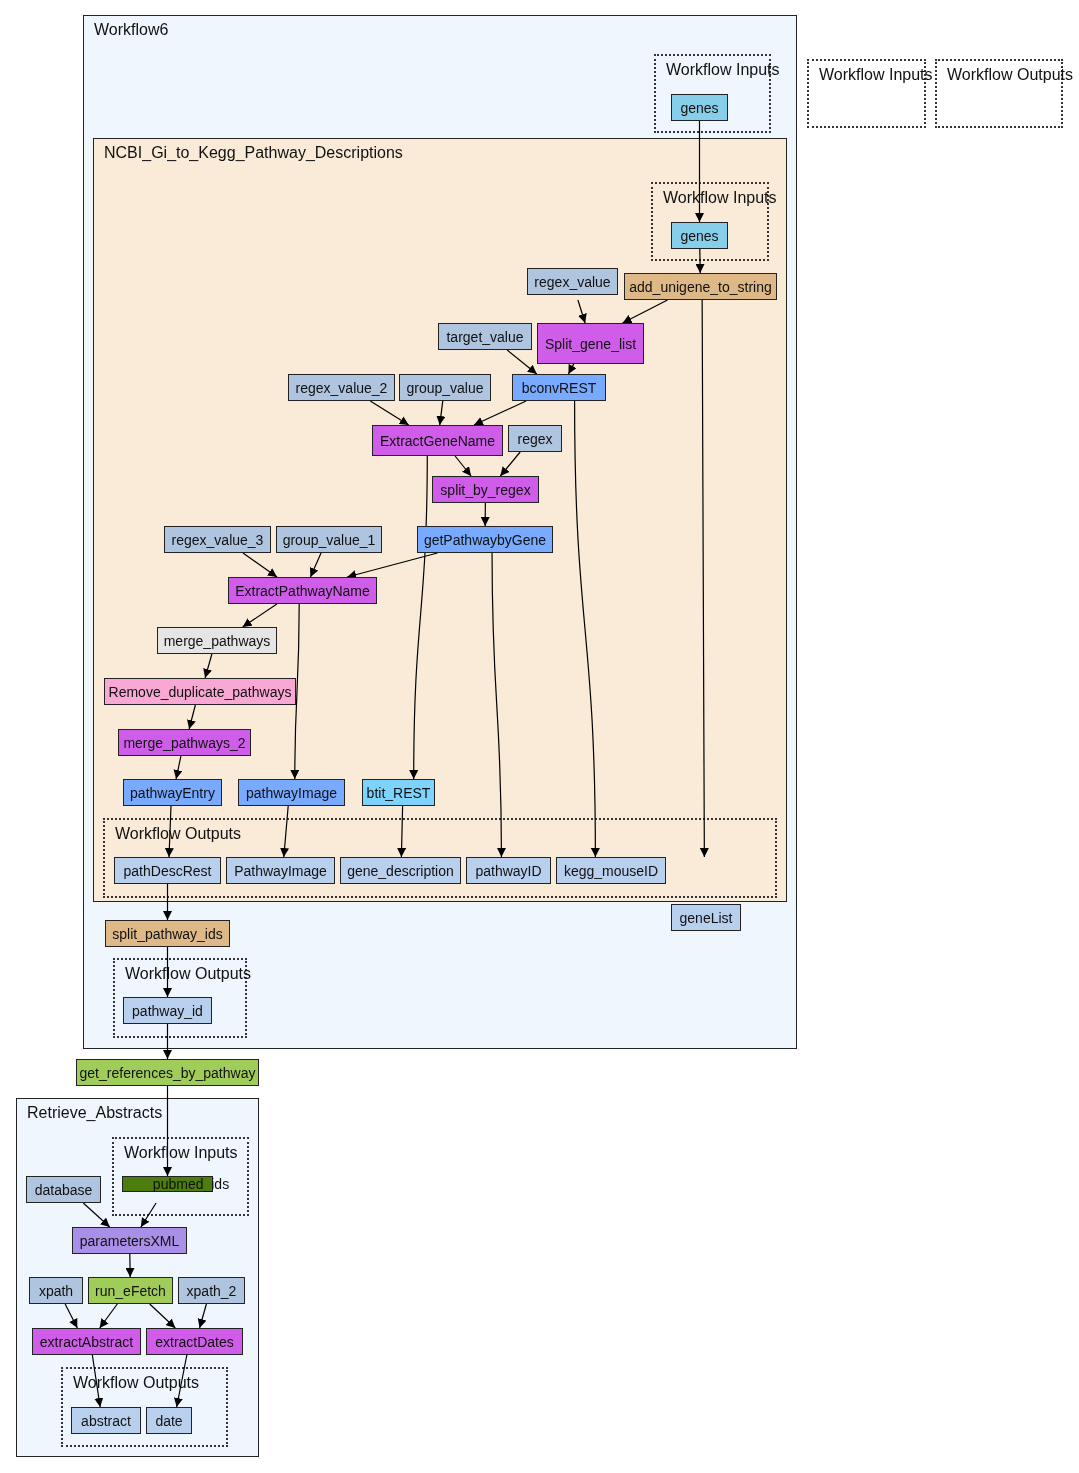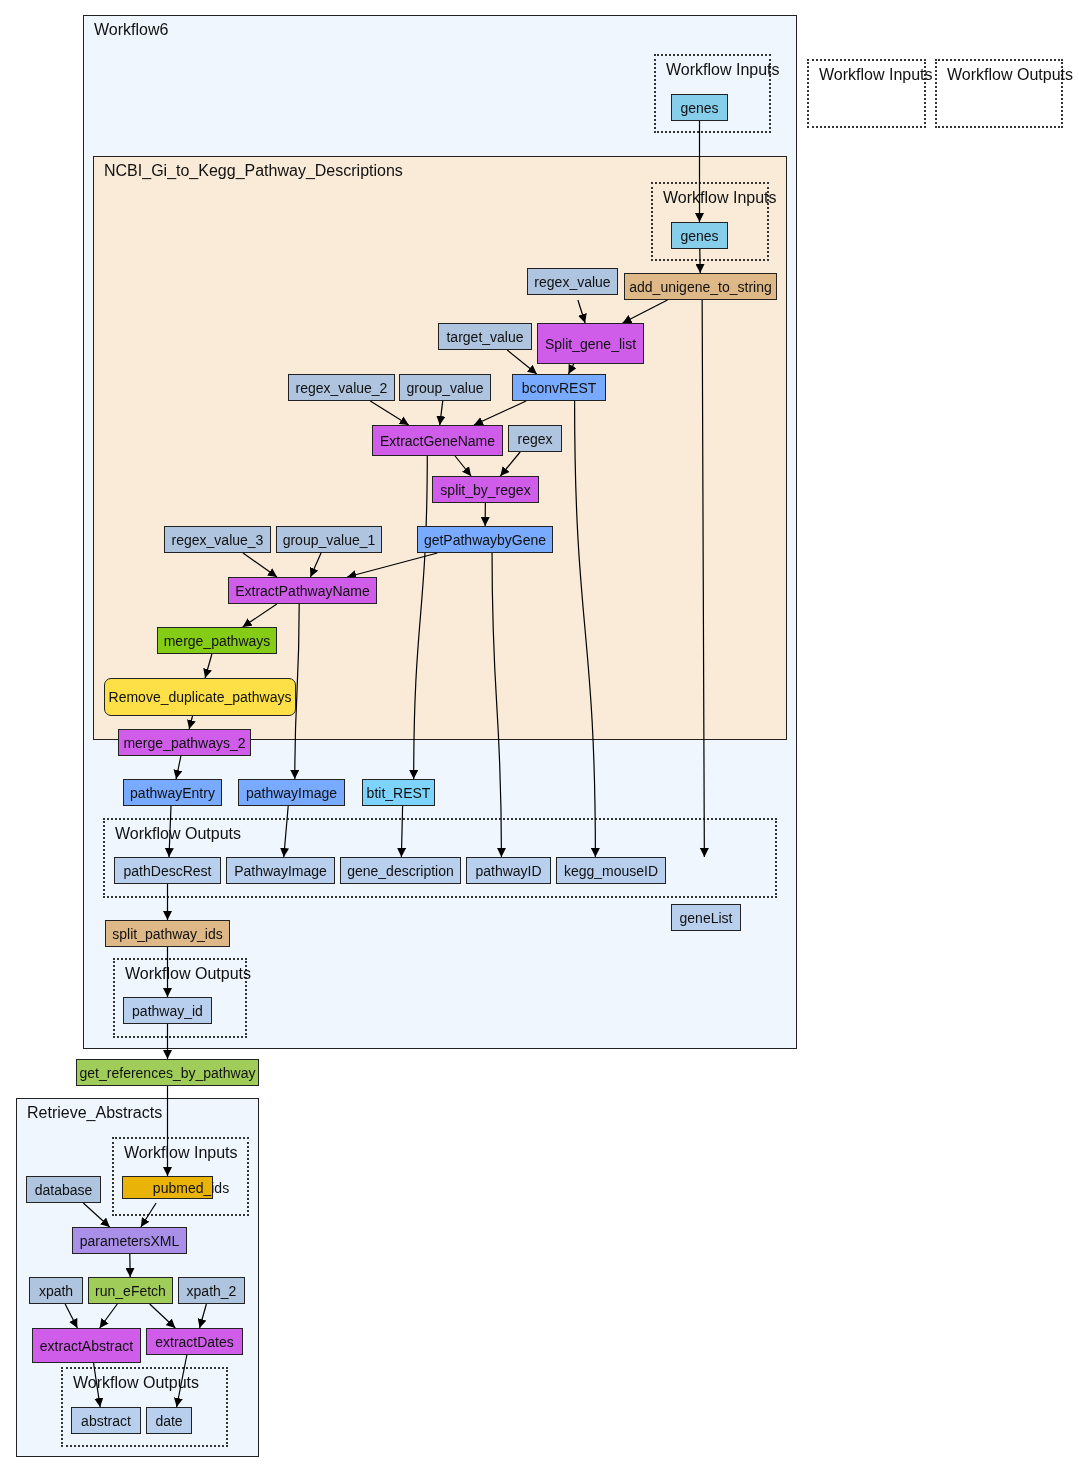--- a/index.html
+++ b/index.html
@@ -22,21 +22,21 @@
 <div id="stage">
 
   <div class="cluster" style="left:83px;top:15px;width:714px;height:1034px;background:#eff6fd;">
     <span class="cluster-label">Workflow6</span>
   </div>
 
   <div class="dotted" style="left:654px;top:54px;width:117px;height:79px;">
     <span class="cluster-label">Workflow Inputs</span>
   </div>
 
-  <div class="cluster" style="left:93px;top:156px;width:694px;height:584px;background:#f9ebd8;">
+  <div class="cluster" style="left:93px;top:138px;width:694px;height:764px;background:#f9ebd8;">
     <span class="cluster-label">NCBI_Gi_to_Kegg_Pathway_Descriptions</span>
   </div>
 
   <div class="dotted" style="left:651px;top:182px;width:118px;height:79px;">
     <span class="cluster-label">Workflow Inputs</span>
   </div>
 
   <div class="dotted" style="left:103px;top:818px;width:674px;height:80px;">
     <span class="cluster-label">Workflow Outputs</span>
   </div>
@@ -154,47 +154,47 @@
   <div class="node" id="n-regex" style="left:508px;top:425px;width:54px;height:27px;background:#afc4de;">regex</div>
 
   <div class="node" id="n-split_by_regex" style="left:432px;top:476px;width:107px;height:27px;background:#cf5de9;">split_by_regex</div>
 
   <div class="node" id="n-regex_value_3" style="left:164px;top:526px;width:107px;height:27px;background:#afc4de;">regex_value_3</div>
   <div class="node" id="n-group_value_1" style="left:276px;top:526px;width:106px;height:27px;background:#afc4de;">group_value_1</div>
   <div class="node" id="n-getPathwaybyGene" style="left:417px;top:526px;width:136px;height:27px;background:#78aaff;">getPathwaybyGene</div>
 
   <div class="node" id="n-ExtractPathwayName" style="left:228px;top:577px;width:149px;height:27px;background:#cf5de9;">ExtractPathwayName</div>
 
-  <div class="node" id="n-merge_pathways" style="left:157px;top:627px;width:120px;height:27px;background:#84cc16;">merge_pathways</div>
-  <div class="node" id="n-Remove_duplicate_pathways" style="left:104px;top:678px;width:192px;height:38px;background:#fde047;border-radius:7px;">Remove_duplicate_pathways</div>
+  <div class="node" id="n-merge_pathways" style="left:157px;top:627px;width:120px;height:27px;background:#e5e5e5;">merge_pathways</div>
+  <div class="node" id="n-Remove_duplicate_pathways" style="left:104px;top:678px;width:192px;height:27px;background:#f9a8d4;">Remove_duplicate_pathways</div>
   <div class="node" id="n-merge_pathways_2" style="left:118px;top:729px;width:133px;height:27px;background:#cf5de9;">merge_pathways_2</div>
 
   <div class="node" id="n-pathwayEntry" style="left:123px;top:779px;width:99px;height:27px;background:#78aaff;">pathwayEntry</div>
   <div class="node" id="n-pathwayImage" style="left:238px;top:779px;width:107px;height:27px;background:#78aaff;">pathwayImage</div>
   <div class="node" id="n-btit_REST" style="left:362px;top:779px;width:73px;height:27px;background:#7dd3fc;">btit_REST</div>
 
   <div class="node" id="n-out_pathDescRest" style="left:114px;top:857px;width:107px;height:27px;background:#b9cfee;">pathDescRest</div>
   <div class="node" id="n-out_PathwayImage" style="left:226px;top:857px;width:109px;height:27px;background:#b9cfee;">PathwayImage</div>
   <div class="node" id="n-out_gene_description" style="left:340px;top:857px;width:121px;height:27px;background:#b9cfee;">gene_description</div>
   <div class="node" id="n-out_pathwayID" style="left:466px;top:857px;width:85px;height:27px;background:#b9cfee;">pathwayID</div>
   <div class="node" id="n-out_kegg_mouseID" style="left:556px;top:857px;width:110px;height:27px;background:#b9cfee;">kegg_mouseID</div>
   <div class="node" id="n-out_geneList" style="left:671px;top:857px;width:70px;height:27px;background:#b9cfee;margin-top:47px;">geneList</div>
 
   <div class="node" id="n-split_pathway_ids" style="left:105px;top:920px;width:125px;height:27px;background:#deb887;">split_pathway_ids</div>
   <div class="node" id="n-out_pathway_id" style="left:123px;top:997px;width:89px;height:27px;background:#b9cfee;">pathway_id</div>
 
   <div class="node" id="n-get_references_by_pathway" style="left:76px;top:1059px;width:183px;height:27px;background:#a0cd5a;">get_references_by_pathway</div>
 
   <div class="node" id="n-database" style="left:26px;top:1176px;width:75px;height:27px;background:#afc4de;">database</div>
-  <div class="node" id="n-pubmed_ids" style="left:122px;top:1176px;width:91px;height:23px;background:#eab308;padding-left:47px;">pubmed_ids</div>
+  <div class="node" id="n-pubmed_ids" style="left:122px;top:1176px;width:91px;height:16px;background:#4d7c0f;padding-left:47px;">pubmed_ids</div>
 
   <div class="node" id="n-parametersXML" style="left:72px;top:1227px;width:115px;height:27px;background:#a98fe8;">parametersXML</div>
 
   <div class="node" id="n-xpath" style="left:29px;top:1277px;width:54px;height:27px;background:#afc4de;">xpath</div>
   <div class="node" id="n-run_eFetch" style="left:88px;top:1277px;width:85px;height:27px;background:#a0cd5a;">run_eFetch</div>
   <div class="node" id="n-xpath_2" style="left:178px;top:1277px;width:67px;height:27px;background:#afc4de;">xpath_2</div>
 
-  <div class="node" id="n-extractAbstract" style="left:32px;top:1328px;width:109px;height:35px;background:#cf5de9;">extractAbstract</div>
+  <div class="node" id="n-extractAbstract" style="left:32px;top:1328px;width:109px;height:27px;background:#cf5de9;">extractAbstract</div>
   <div class="node" id="n-extractDates" style="left:146px;top:1328px;width:97px;height:27px;background:#cf5de9;">extractDates</div>
 
   <div class="node" id="n-out_abstract" style="left:71px;top:1407px;width:70px;height:27px;background:#b9cfee;">abstract</div>
   <div class="node" id="n-out_date" style="left:146px;top:1407px;width:46px;height:27px;background:#b9cfee;">date</div>
 </div>
 
 </body></html>

